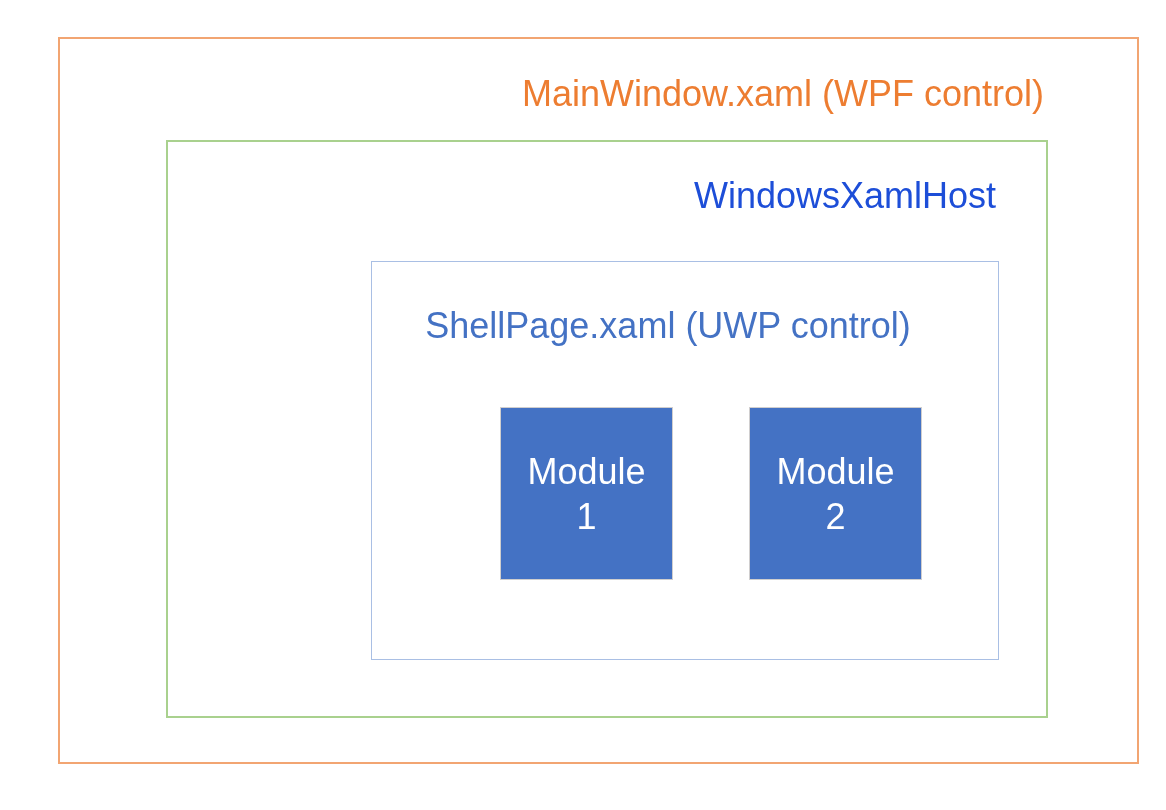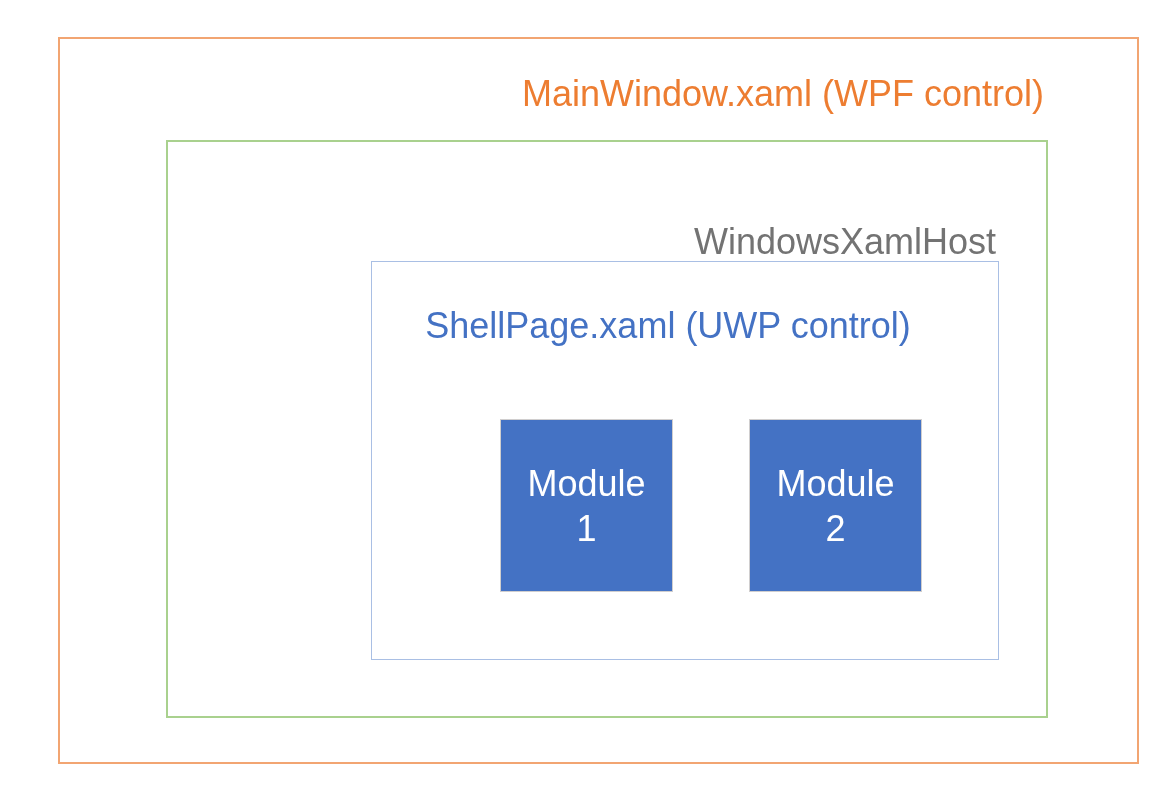--- a/index.html
+++ b/index.html
@@ -54,39 +54,38 @@
     border: 1px solid #D0CECE;
     background: #4472C4;
     color: #ffffff;
     display: flex;
     flex-direction: column;
     align-items: center;
     justify-content: center;
     font-size: 36px;
     line-height: 1.25;
     text-align: center;
-    margin-top: 12px;
   }
   .module-1 { left: 500px; }
   .module-2 { left: 749px; }
 </style>
 </head>
 <body>
 
 <div class="canvas">
 
   <div class="box box-mainwindow" style="border-color: rgb(242, 165, 114);"></div>
 
   <div class="box box-xamlhost" style="border-color: rgb(169, 209, 142);"></div>
 
   <div class="box box-shellpage" style="border-color: rgb(169, 191, 228);"></div>
 
   <div class="diagram-label label-mainwindow" style="color: rgb(237, 125, 49);">MainWindow.xaml (WPF control)</div>
 
-  <div class="diagram-label label-xamlhost" style="color: #737373; margin-top: 46px;">WindowsXamlHost</div>
+  <div class="diagram-label label-xamlhost" style="color: #1d4ed8;">WindowsXamlHost</div>
 
   <div class="diagram-label label-shellpage" style="color: rgb(68, 114, 196);">ShellPage.xaml (UWP control)</div>
 
   <div class="module module-1" style="background: rgb(68, 114, 196); color: rgb(255, 255, 255);">
     <span>Module</span>
     <span>1</span>
   </div>
 
   <div class="module module-2" style="background: rgb(68, 114, 196); color: rgb(255, 255, 255);">
     <span>Module</span>

